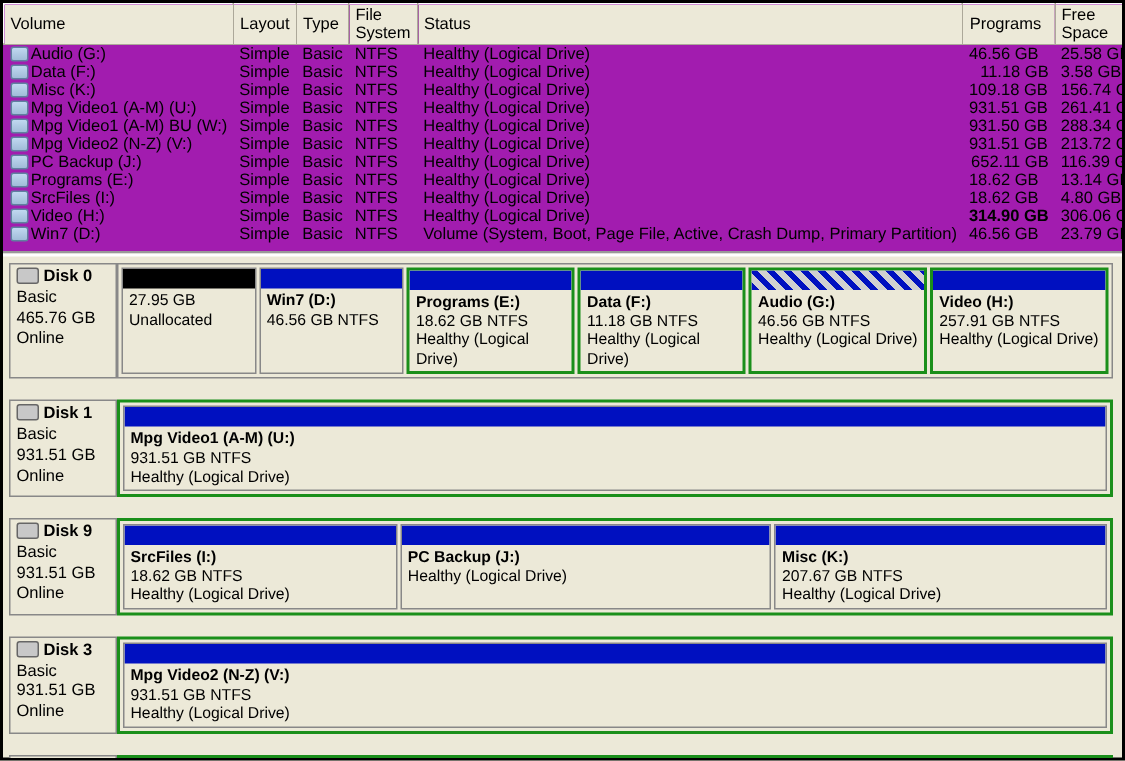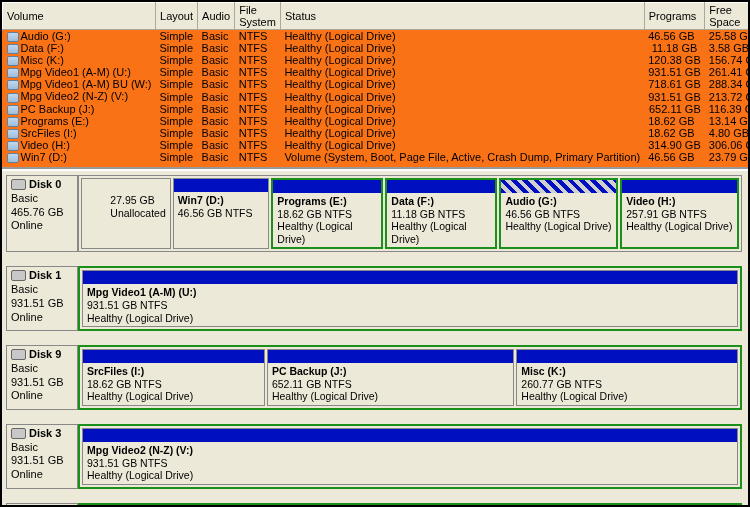--- a/index.html
+++ b/index.html
@@ -11,21 +11,21 @@
     color: #000;
     width: 750px;
     height: 507px;
     overflow: hidden;
     border: 2px solid #000;
   }
   
   .top {
     height: 167px;
     overflow-y: scroll;
-    background: #f97316;
+    background: #a21caf;
     border-bottom: 2px solid #999;
   }
   table.vol {
     border-collapse: collapse;
     width: 100%;
   }
   table.vol th {
     background: #ece9d8;
     border: 1px solid #aca899;
     border-top: 1px solid #fff;
@@ -110,21 +110,21 @@
 </style>
 </head>
 <body>
 
 <div class="top">
   <table class="vol">
     <thead>
         <tr id="vol-head">
           <th>Volume</th>
           <th>Layout</th>
-          <th>Audio</th>
+          <th>Type</th>
           <th>File System</th>
           <th>Status</th>
           <th>Programs</th>
           <th>Free Space</th>
         </tr>
       </thead>
     <tbody id="vol-body">
         <tr>
           <td><span class="drv-ico"></span><span>Audio (G:)</span></td>
           <td>Simple</td>
@@ -133,48 +133,48 @@
           <td>Healthy (Logical Drive)</td>
           <td style="text-align: left;">46.56 GB</td>
           <td style="text-align: left;">25.58 GB</td>
         </tr>
         <tr>
           <td><span class="drv-ico"></span><span>Data (F:)</span></td>
           <td>Simple</td>
           <td>Basic</td>
           <td>NTFS</td>
           <td>Healthy (Logical Drive)</td>
-          <td style="text-align: center;">11.18 GB</td>
+          <td style="text-align: right;">11.18 GB</td>
           <td style="text-align: left;">3.58 GB</td>
         </tr>
         <tr>
           <td><span class="drv-ico"></span><span>Misc (K:)</span></td>
           <td>Simple</td>
           <td>Basic</td>
           <td>NTFS</td>
           <td>Healthy (Logical Drive)</td>
-          <td style="text-align: left;">120.38 GB</td>
+          <td style="text-align: left;">109.18 GB</td>
           <td style="text-align: left;">156.74 GB</td>
         </tr>
         <tr>
           <td><span class="drv-ico"></span><span>Mpg Video1 (A-M) (U:)</span></td>
           <td>Simple</td>
           <td>Basic</td>
           <td>NTFS</td>
           <td>Healthy (Logical Drive)</td>
           <td style="text-align: left;">931.51 GB</td>
           <td style="text-align: left;">261.41 GB</td>
         </tr>
         <tr>
           <td><span class="drv-ico"></span><span>Mpg Video1 (A-M) BU (W:)</span></td>
           <td>Simple</td>
           <td>Basic</td>
           <td>NTFS</td>
           <td>Healthy (Logical Drive)</td>
-          <td style="text-align: left;">718.61 GB</td>
+          <td style="text-align: left;">931.50 GB</td>
           <td style="text-align: left;">288.34 GB</td>
         </tr>
         <tr>
           <td><span class="drv-ico"></span><span>Mpg Video2 (N-Z) (V:)</span></td>
           <td>Simple</td>
           <td>Basic</td>
           <td>NTFS</td>
           <td>Healthy (Logical Drive)</td>
           <td style="text-align: left;">931.51 GB</td>
           <td style="text-align: left;">213.72 GB</td>
@@ -205,21 +205,21 @@
           <td>Healthy (Logical Drive)</td>
           <td style="text-align: left;">18.62 GB</td>
           <td style="text-align: left;">4.80 GB</td>
         </tr>
         <tr>
           <td><span class="drv-ico"></span><span>Video (H:)</span></td>
           <td>Simple</td>
           <td>Basic</td>
           <td>NTFS</td>
           <td>Healthy (Logical Drive)</td>
-          <td style="text-align: left;">314.90 GB</td>
+          <td style="text-align: left; font-weight: bold;">314.90 GB</td>
           <td style="text-align: left;">306.06 GB</td>
         </tr>
         <tr>
           <td><span class="drv-ico"></span><span>Win7 (D:)</span></td>
           <td>Simple</td>
           <td>Basic</td>
           <td>NTFS</td>
           <td>Volume (System, Boot, Page File, Active, Crash Dump, Primary Partition)</td>
           <td style="text-align: left;">46.56 GB</td>
           <td style="text-align: left;">23.79 GB</td>
@@ -230,21 +230,21 @@
 
 <div class="bottom" id="disk-pane">
     <div class="disk">
       <div class="disk-label">
         <div><span class="dico"></span><span class="dn">Disk 0</span></div>
         <div>Basic</div>
         <div>465.76 GB</div>
         <div>Online</div>
       </div>
       <div class="disk-body no-green">
-        <div class="part black" style="flex: 13 1 0px; align-items: flex-end;">
+        <div class="part black" style="flex: 13 1 0px;">
           <div class="hdr"></div>
           <div class="body">
             <div>27.95 GB</div>
             <div>Unallocated</div>
           </div>
         </div>
         <div class="part " style="flex: 14 1 0px;">
           <div class="hdr"></div>
           <div class="body">
             <div class="pn">Win7  (D:)</div>
@@ -316,29 +316,28 @@
           <div class="body">
             <div class="pn">SrcFiles  (I:)</div>
             <div>18.62 GB NTFS</div>
             <div>Healthy (Logical Drive)</div>
           </div>
         </div>
         <div class="part " style="flex: 38 1 0px;">
           <div class="hdr"></div>
           <div class="body">
             <div class="pn">PC Backup  (J:)</div>
-            <div>652.11 GB NTFS</div>
             <div>Healthy (Logical Drive)</div>
           </div>
         </div>
         <div class="part " style="flex: 34 1 0px;">
           <div class="hdr"></div>
           <div class="body">
             <div class="pn">Misc  (K:)</div>
-            <div>260.77 GB NTFS</div>
+            <div>207.67 GB NTFS</div>
             <div>Healthy (Logical Drive)</div>
           </div>
         </div>
       </div>
     </div>
     <div class="disk">
       <div class="disk-label">
         <div><span class="dico"></span><span class="dn">Disk 3</span></div>
         <div>Basic</div>
         <div>931.51 GB</div>

